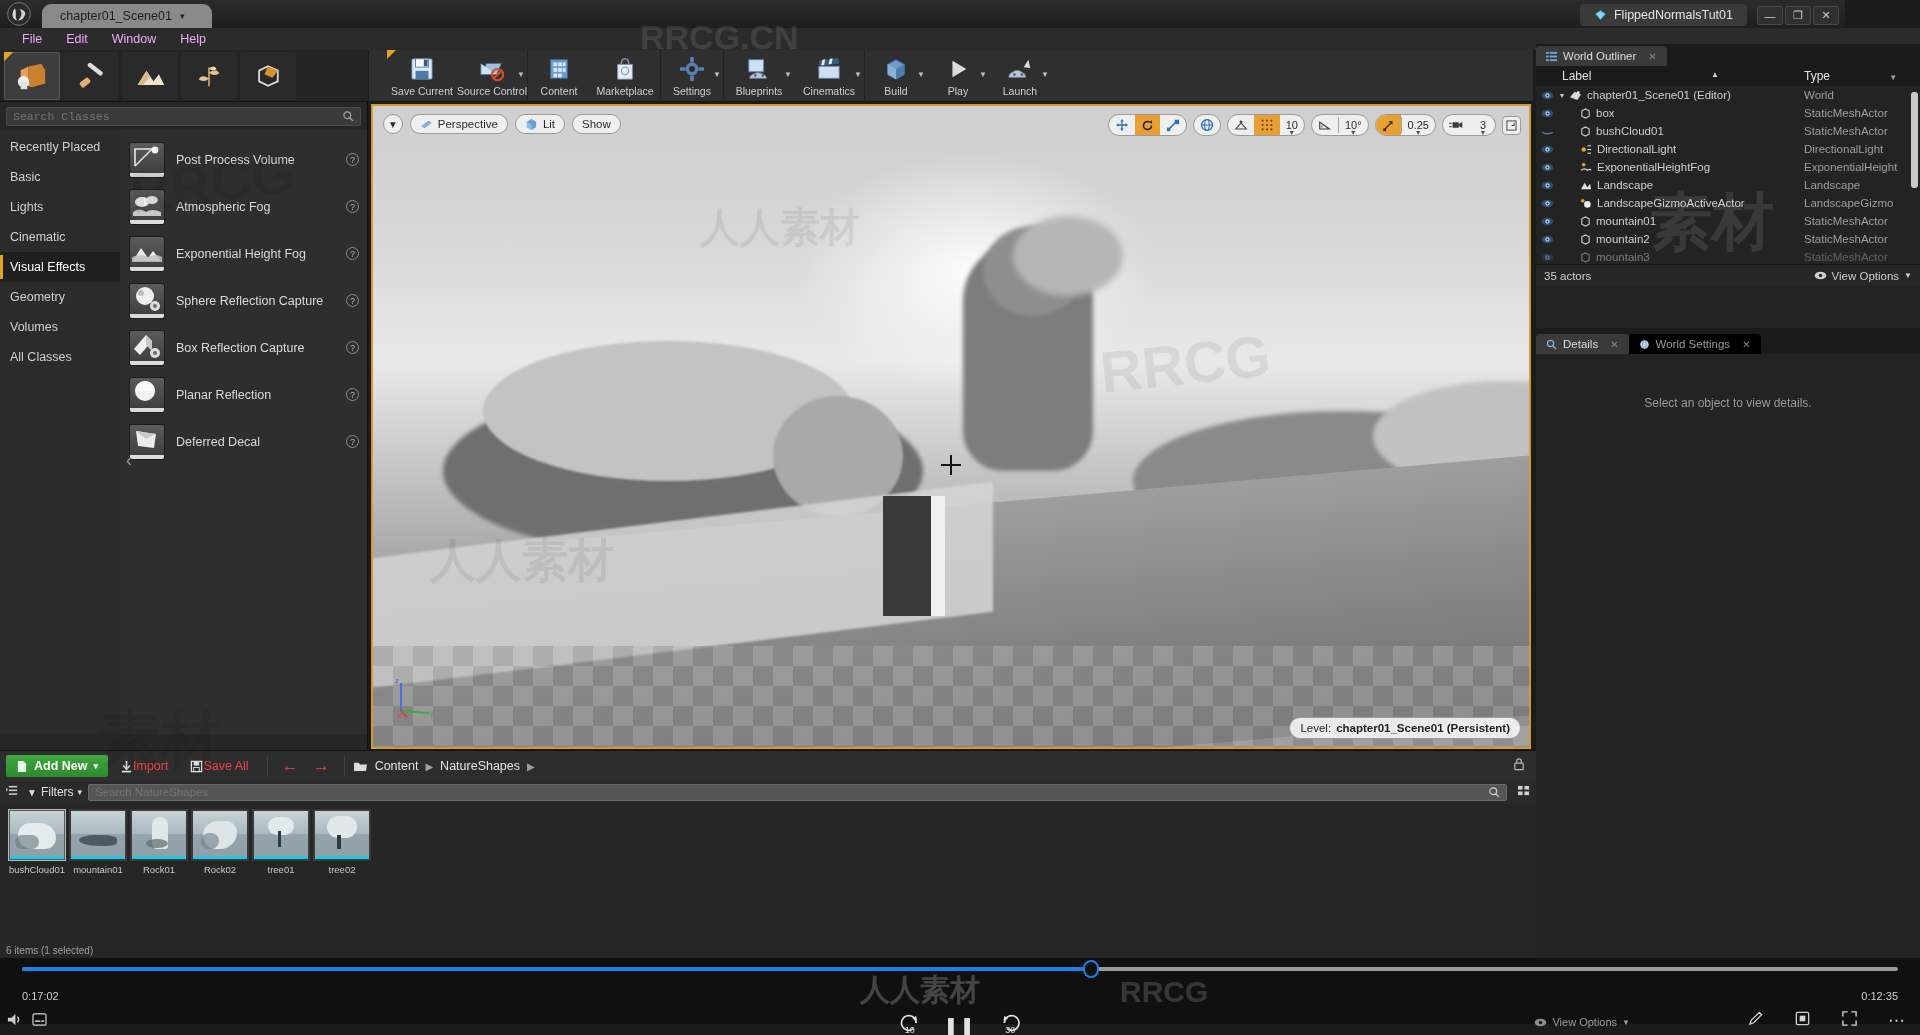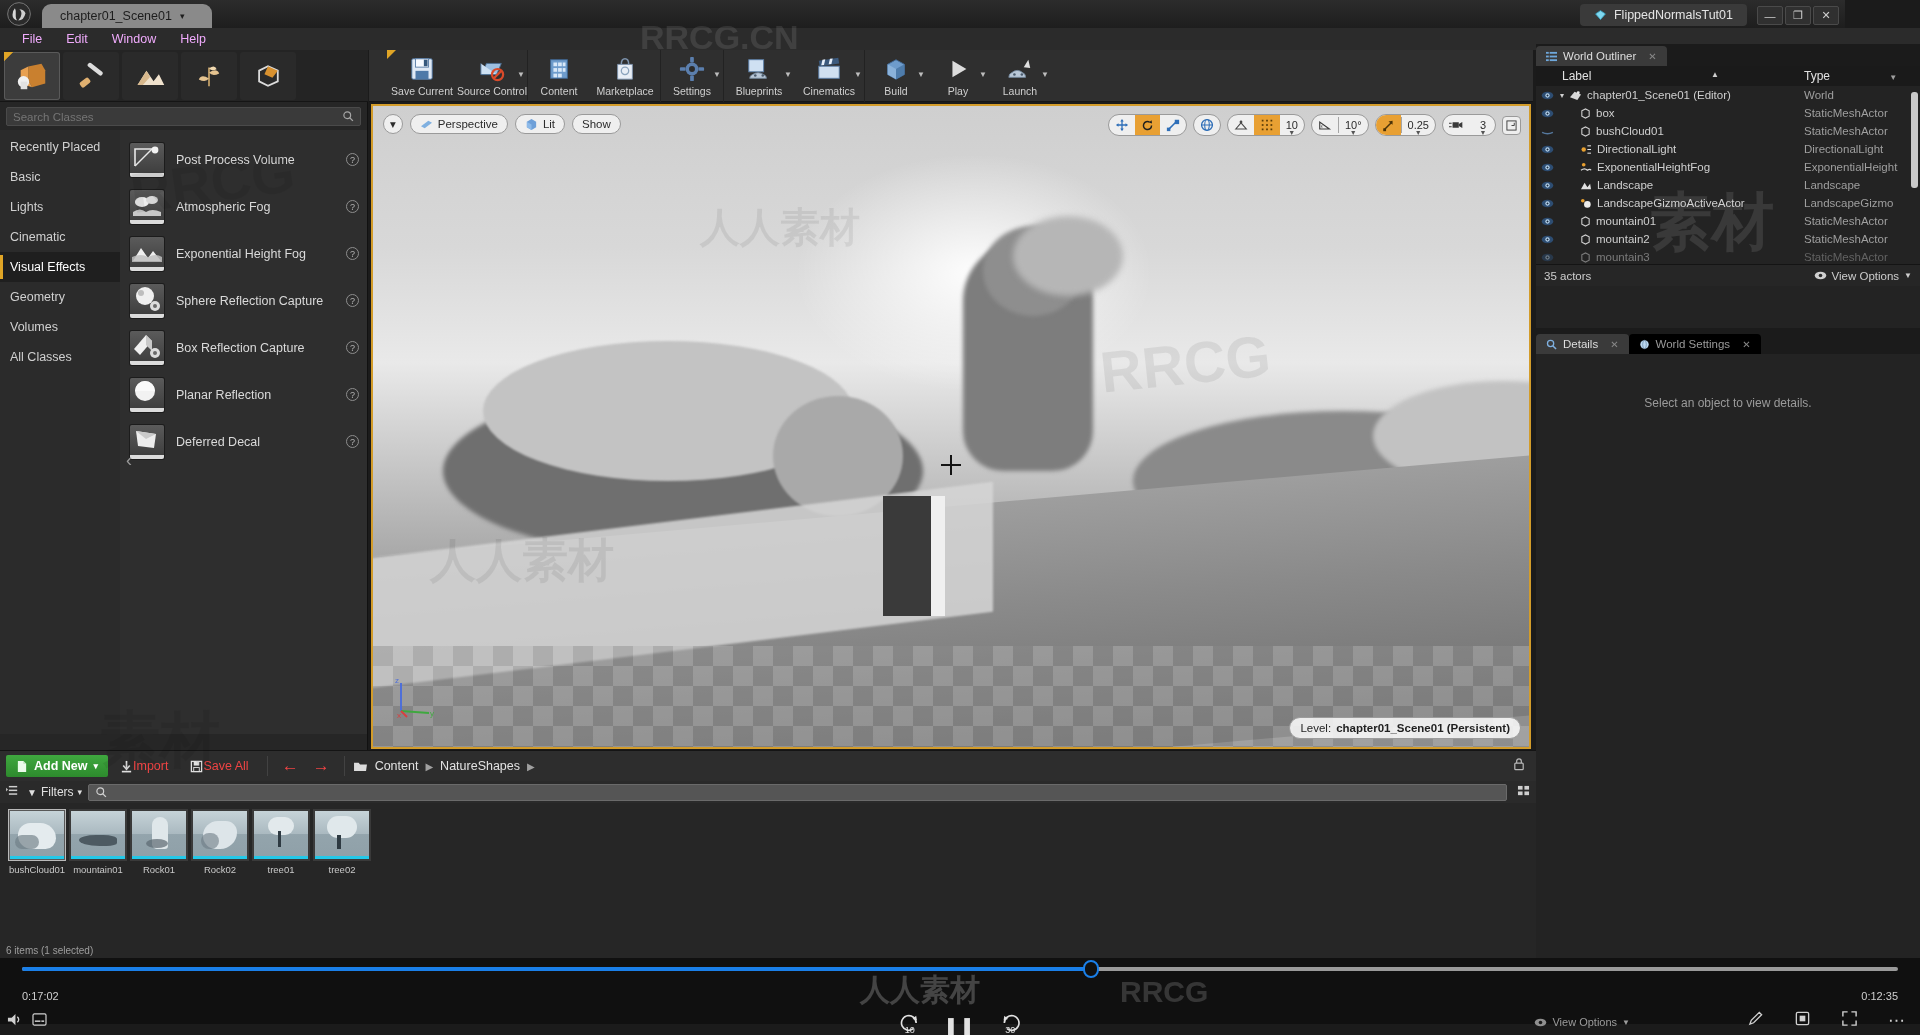--- a/index.html
+++ b/index.html
@@ -37,21 +37,21 @@
   .modebtn.active { background:#3c3c3c; box-shadow:inset 0 0 0 1px #5a5a5a; }
   .modebtn.active:before { content:""; position:absolute; left:0; top:0; border-left:9px solid #e0a526;
      border-bottom:9px solid transparent; }
 
   
   .placepanel { position:absolute; left:0; top:102px; width:368px; height:648px; background:#262626;
      border-right:1px solid #111; }
   .searchclasses { margin:5px 6px 4px 6px; height:19px; background:#3a3a3a; border:1px solid #4a4a4a;
      border-radius:2px; display:flex; align-items:center; padding:0 6px; }
   .searchclasses input { flex:1; background:transparent; border:none; outline:none; color:#c9c9c9; font-size:11.5px;
-     font-family:Liberation Sans, sans-serif; }
+     font-family:Liberation Mono, monospace; }
   .searchclasses .mag { opacity:.8; }
   .placebody { display:flex; height:604px; }
   .catlist { width:120px; background:#2b2b2b; padding-top:2px; }
   .cat { height:30px; display:flex; align-items:center; padding-left:10px; font-size:12.5px;
      color:#d0d0d0; position:relative; }
   .cat.active { background:#1f1f1f; color:#fff; }
   .cat.active:before { content:""; position:absolute; left:0; top:3px; bottom:3px; width:3px; background:#e0a526;}
   .actorlist { flex:1; background:#2e2e2e; padding-top:6px; position:relative;}
   .actorrow { height:47px; display:flex; align-items:center; padding:0 8px 0 10px; }
   .actoricon { width:34px; height:34px; border-radius:2px; margin-right:12px; position:relative;
@@ -1013,20 +1013,21 @@
             </g>
             <path d="M0 3 L2 5 L0 7z" fill="#cfcfcf"></path>
           </svg>
       </span>
       <span class="filters">
         <span style="font-size:10px">▼</span>
         <span>Filters</span>
         <span style="font-size:9px">▾</span>
       </span>
       <div class="cbsearch">
+        <input placeholder="Search NatureShapes" style="">
         <svg width="12" height="12" viewBox="0 0 16 16">
             <circle cx="7" cy="7" r="4.5" fill="none" stroke="#d0d0d0" stroke-width="1.6"></circle>
             <line x1="10.5" y1="10.5" x2="14.5" y2="14.5" stroke="#d0d0d0" stroke-width="1.8"></line>
           </svg>
       </div>
       <span style="margin-right:6px">
         <svg width="13" height="12" viewBox="0 0 14 13">
             <g fill="#cfcfcf">
               <rect x="1" y="1" width="5" height="4"></rect>
               <rect x="8" y="1" width="5" height="4"></rect>

